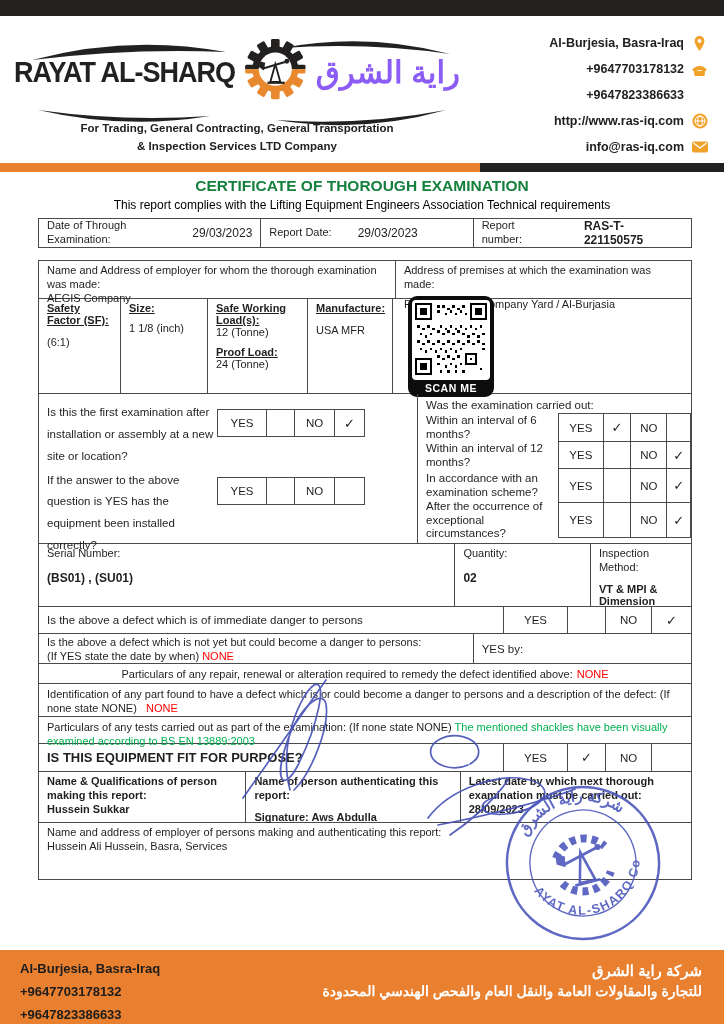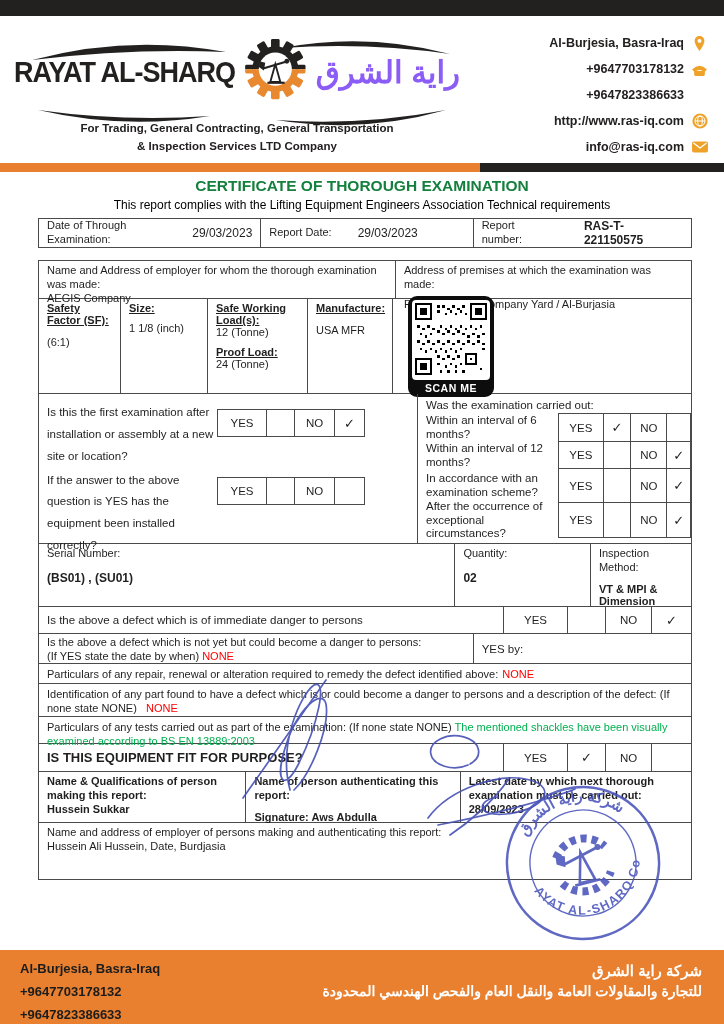--- a/index.html
+++ b/index.html
@@ -392,21 +392,21 @@
           <span class="lbl">Is the above a defect which is not yet but could become a danger to persons:</span><br>
           <span class="lbl">(If YES state the date by when)</span>
           <span class="red">NONE</span>
         </div>
         <div class="cell wF2">
           <span>YES by:</span>
         </div>
       </div>
 
       <div class="row rG">
-        <div class="cell" style="width:654px; display:flex; align-items:center; gap:4px;">
+        <div class="cell" style="width:654px; display:flex; align-items:center; gap:4px;justify-content:center;">
           <span>Particulars of any repair, renewal or alteration required to remedy the defect identified above:</span>
           <span class="red">NONE</span>
         </div>
       </div>
 
       <div class="row rH">
         <div class="cell" style="width:654px; line-height:1.3;">
           <span>Identification of any part found to have a defect which is or could become a danger to persons and a description of the defect: (If none state NONE)</span>&nbsp;&nbsp;
           <span class="red">NONE</span>
         </div>
@@ -443,21 +443,21 @@
         </div>
         <div class="cell wK3">
           <span class="lbl">Latest date by which next thorough examination must be carried out:</span><br>
           <span>28/09/2023</span>
         </div>
       </div>
 
       <div class="row rL">
         <div class="cell" style="width:654px;">
           <span class="lbl">Name and address of employer of persons making and authenticating this report:</span><br>
-          <span>Hussein Ali Hussein, Date, Burdjasia</span>
+          <span>Hussein Ali Hussein, Basra, Services</span>
         </div>
       </div>
 
     </div>
   </div>
 
   <svg class="sigs" viewBox="0 0 654 210">
     <g stroke="#4550b5" stroke-width="1.7" fill="none" stroke-linecap="round" opacity="0.9">
       <path d="M252,150 C240,105 262,55 276,45 C290,38 280,85 260,125 C246,152 236,142 248,105 C260,68 284,48 288,64 C292,88 272,135 256,150"></path>
       <path d="M205,158 L288,40"></path>

